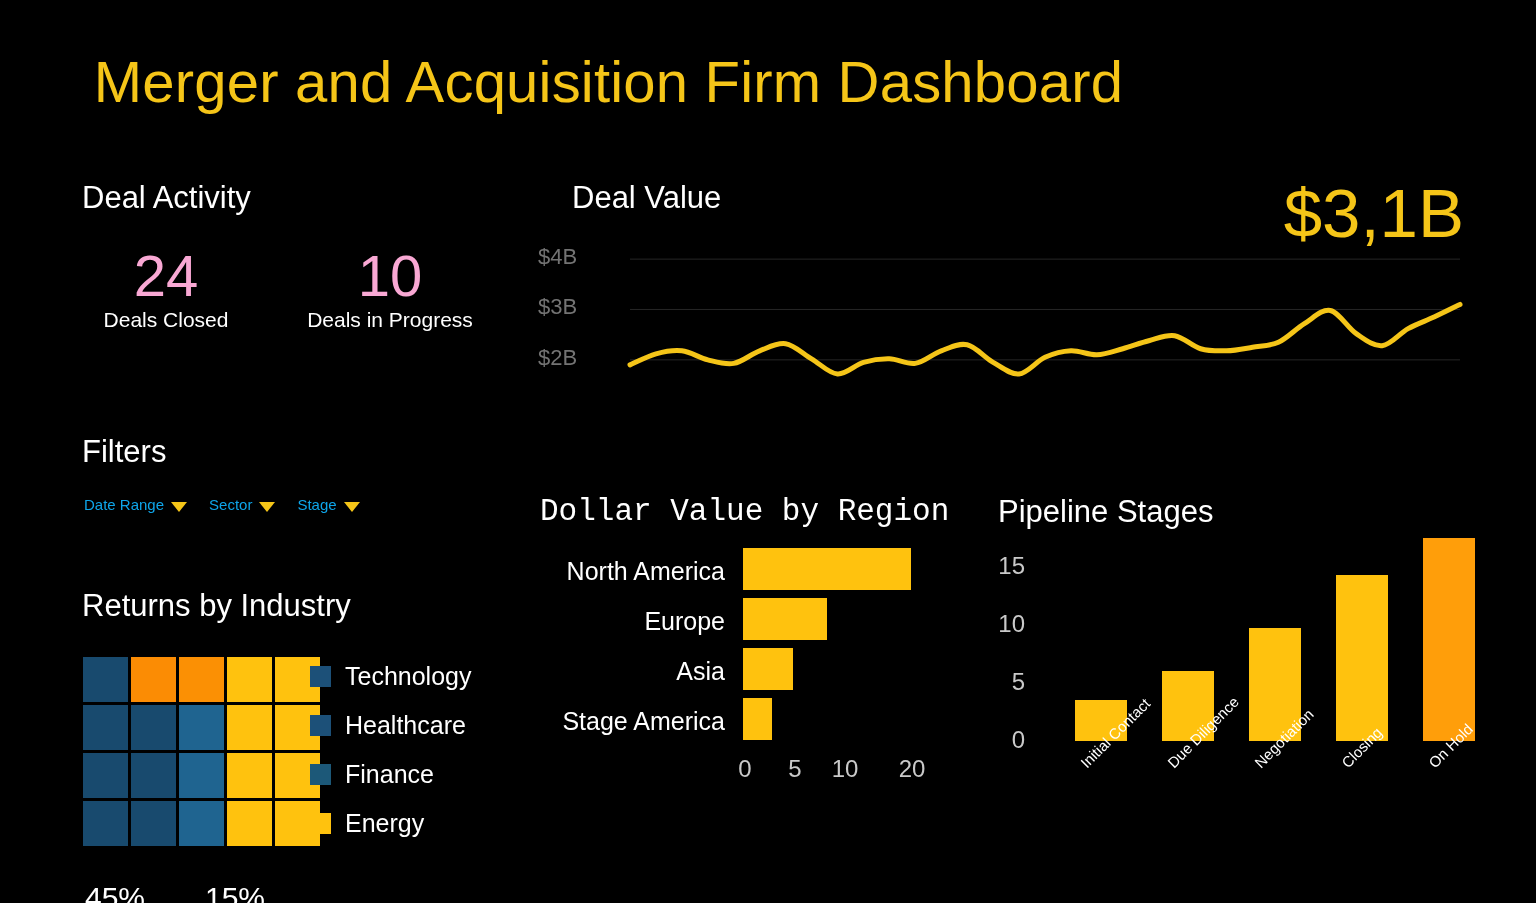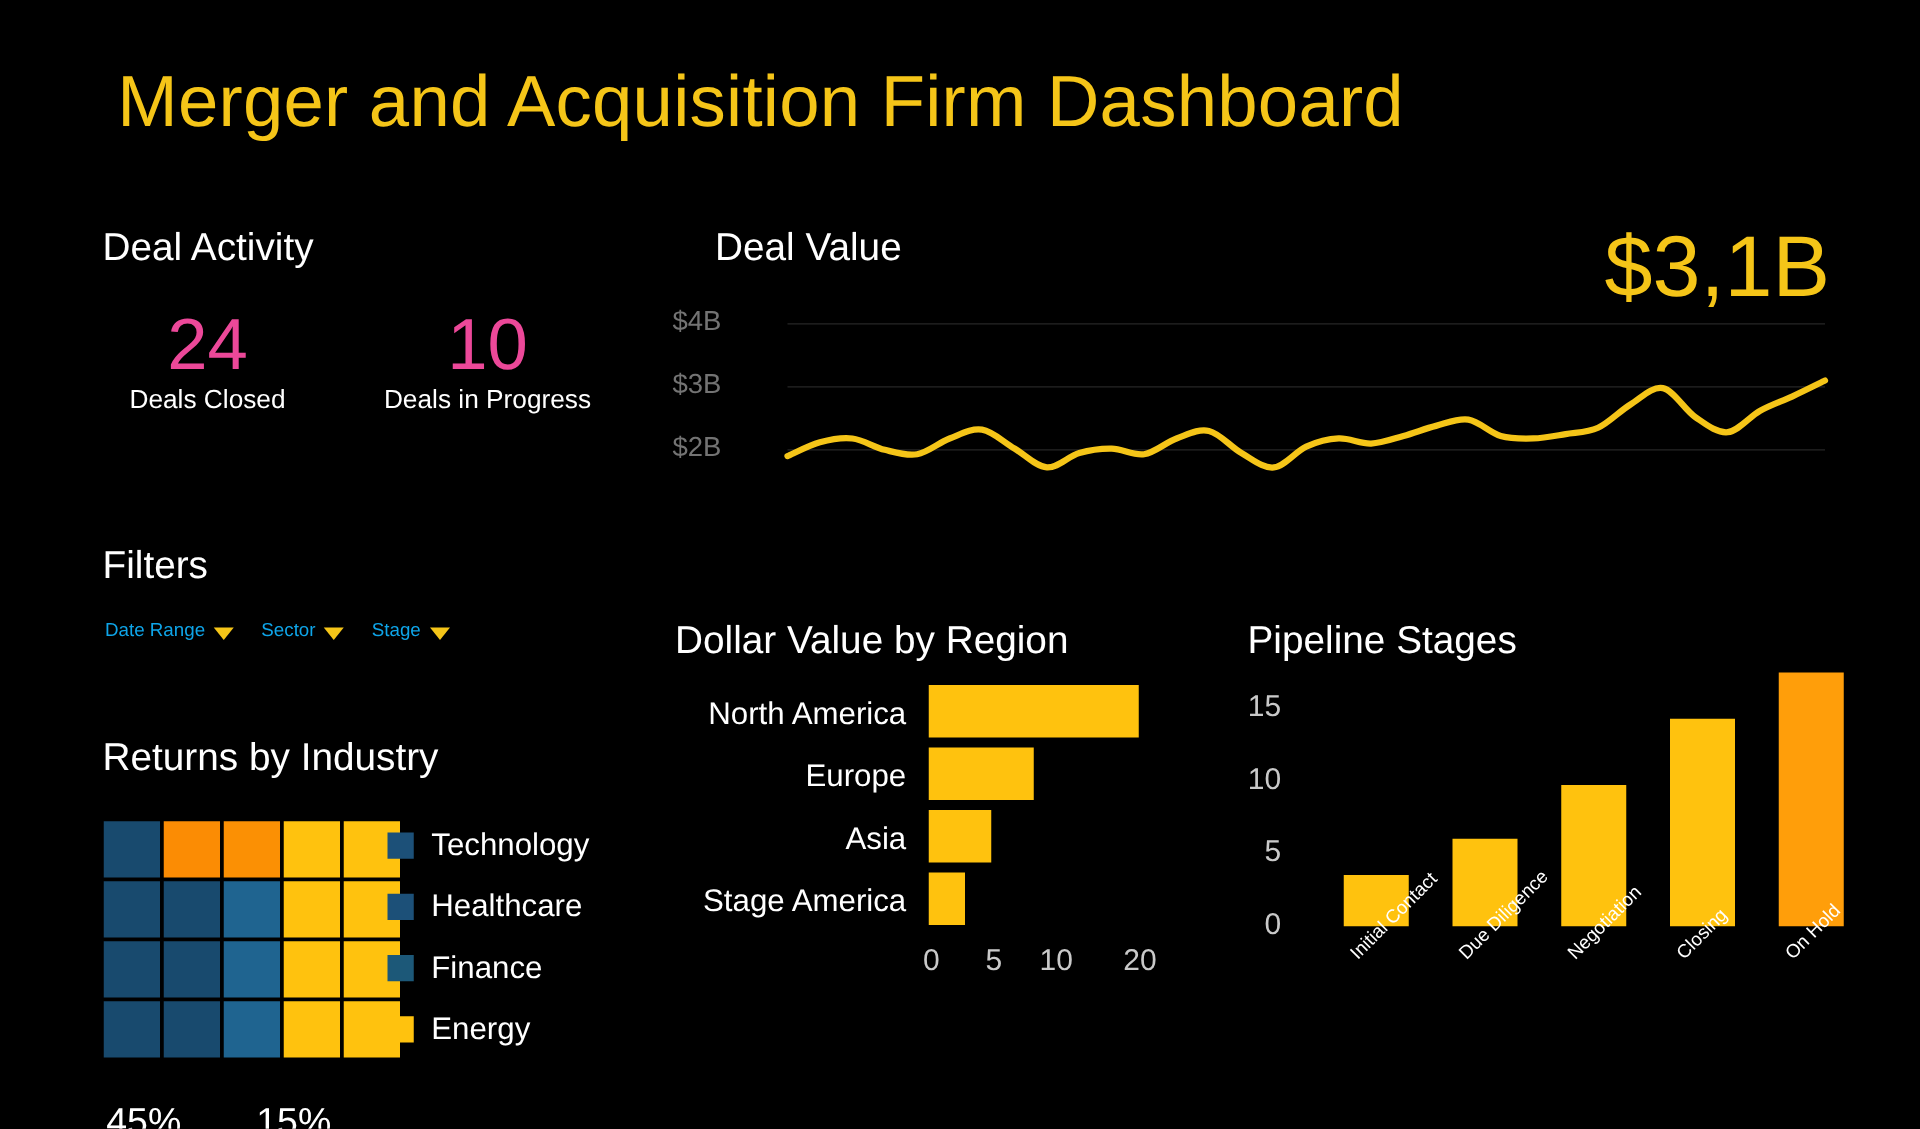--- a/index.html
+++ b/index.html
@@ -41,21 +41,21 @@
     color: #ffffff;
     font-size: 31px;
     font-weight: 400;
     white-space: nowrap;
   }
 
   
   #deal-activity-title { left: 82px; top: 180px; }
   .kpi { position: absolute; text-align: center; }
   .kpi-value {
-    color: #ec4899;
+    color: #f9a8d4;
     font-size: 58px;
     line-height: 62px;
     font-weight: 400;
   }
   .kpi-label {
     color: #ffffff;
     font-size: 21px;
     line-height: 26px;
     font-weight: 400;
     white-space: nowrap;
@@ -149,21 +149,21 @@
   }
   .pct-label {
     color: #ffffff;
     font-size: 30px;
     width: 130px;
     white-space: nowrap;
     margin-top: 48px;
   }
 
   
-  #region-title { left: 540px; top: 494px; }
+  #region-title { left: 540px; top: 494px; font-family: Liberation Mono, monospace; }
   #region-chart {
     position: absolute;
     left: 538px;
     top: 540px;
     width: 400px;
     height: 250px;
   }
   .hbar-label {
     position: absolute;
     right: 213px;

